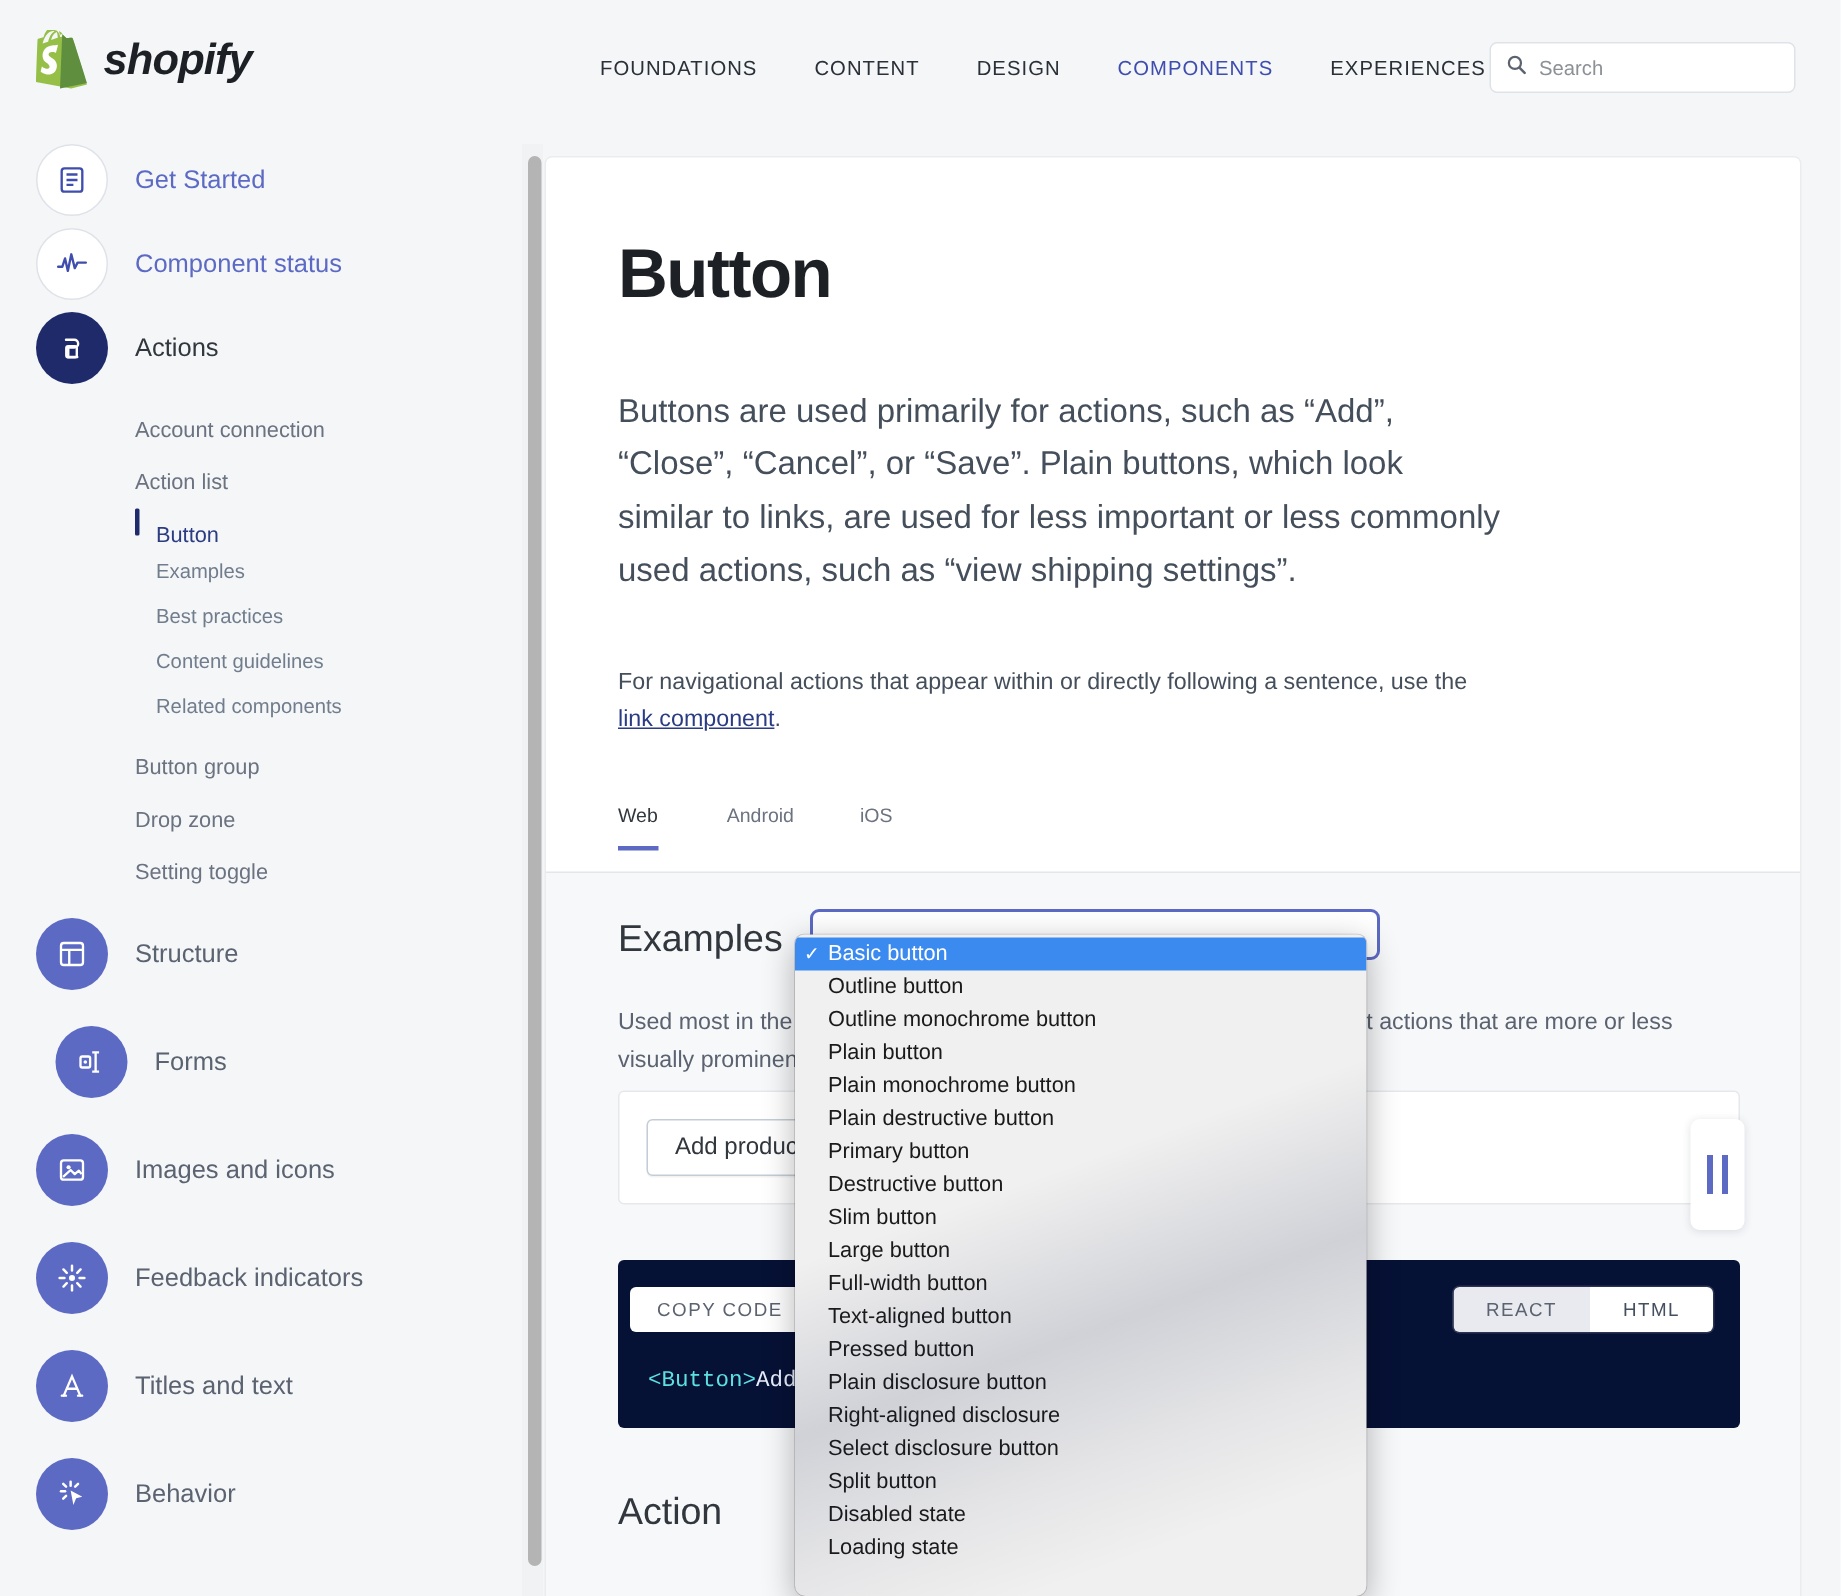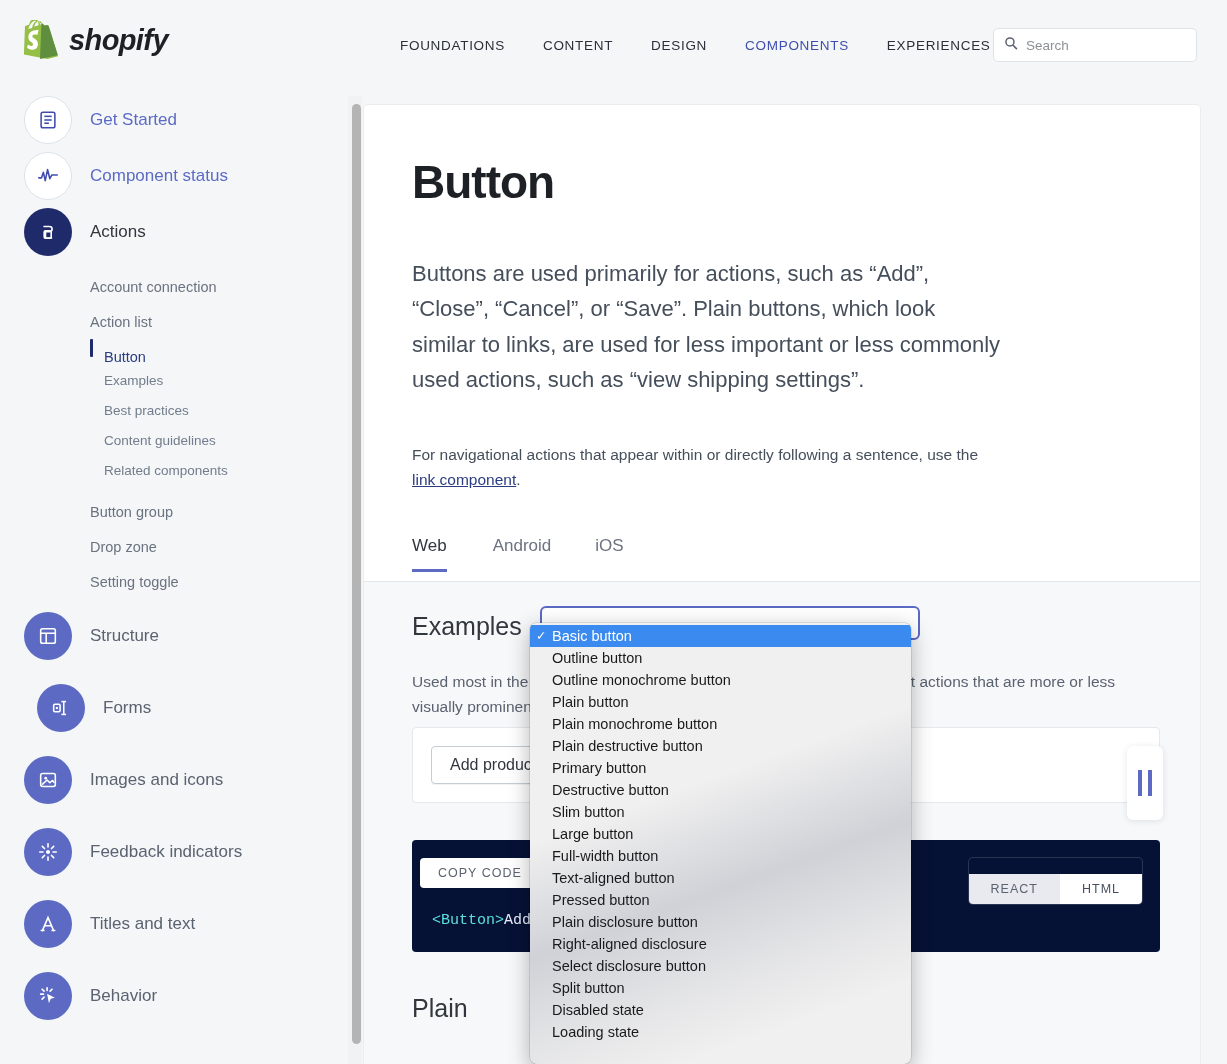--- a/index.html
+++ b/index.html
@@ -96,21 +96,21 @@
   }
   p.sub {
     margin: 44px 0 10px 0; font-size: 15.5px; line-height: 1.62; color: #454f5b;
     max-width: 580px;
   }
   p.sub a { color: #2b3c82; }
   #tabstrip {
     position: absolute; left: 412px; top: 536px; display: flex; gap: 0; z-index: 5;
   }
   #tabstrip .tab {
-    font-size: 17px; color: #6b7280; padding: 0 22px 16px 22px; cursor: pointer;
+    font-size: 13px; color: #6b7280; padding: 0 22px 16px 22px; cursor: pointer;
     position: relative;
   }
   #tabstrip .tab:first-child { padding-left: 0; padding-right: 24px; }
   #tabstrip .tab.active { color: #31373d; }
   #tabstrip .tab.active .ul {
     position: absolute; left: 0; right: 24px; bottom: 0; height: 3px; background: #5c6ac4;
   }
   #tabline {
     position: absolute; left: 364px; top: 581px; width: 836px; height: 1px; background: #e3e6ea; z-index: 4;
   }
@@ -156,21 +156,21 @@
   #copycode {
     position: absolute; left: 8px; top: 18px; background: #fff; border-radius: 4px;
     padding: 8px 18px; font-size: 12.5px; letter-spacing: 1px; color: #5b6270; cursor: pointer;
   }
   #langtoggle {
     position: absolute; right: 18px; top: 18px; display: flex;
     border-radius: 4px; overflow: hidden; box-shadow: 0 0 0 1px rgba(255,255,255,0.15);
   }
   #langtoggle .seg {
     padding: 8px 22px; font-size: 12.5px; letter-spacing: 1px; cursor: pointer;
-    background: #e8eaef; color: #5b6270; margin-top: 16px;
+    background: #e8eaef; color: #5b6270;
   }
   #langtoggle .seg.active { background: #fff; color: #44505f; }
   #codetext {
     position: absolute; left: 20px; top: 72px; font-family: "Liberation Mono", monospace;
     font-size: 15px; color: #e8eefc; white-space: nowrap;
   }
   #codetext .tag { color: #5ce0e0; }
 
   #props-title { position: absolute; left: 48px; top: 412px; }
 
@@ -430,21 +430,21 @@
     <div id="copycode">COPY CODE</div>
     <div id="langtoggle">
       <div class="seg">REACT</div>
       <div class="seg active">HTML</div>
     </div>
     <div id="codetext">
       <span class="tag">&lt;Button&gt;</span><span>Add product&lt;/Button&gt;</span>
     </div>
   </div>
 
-  <h2 class="sect" id="props-title">Plain</h2>
+  <h2 class="sect" id="props-title">Action</h2>
 </div>
 
 <div id="dropdown">
   <div class="opt sel"><span class="check">✓</span><span>Basic button</span></div>
   <div class="opt"><span>Outline button</span></div>
   <div class="opt"><span>Outline monochrome button</span></div>
   <div class="opt"><span>Plain button</span></div>
   <div class="opt"><span>Plain monochrome button</span></div>
   <div class="opt"><span>Plain destructive button</span></div>
   <div class="opt"><span>Primary button</span></div>

